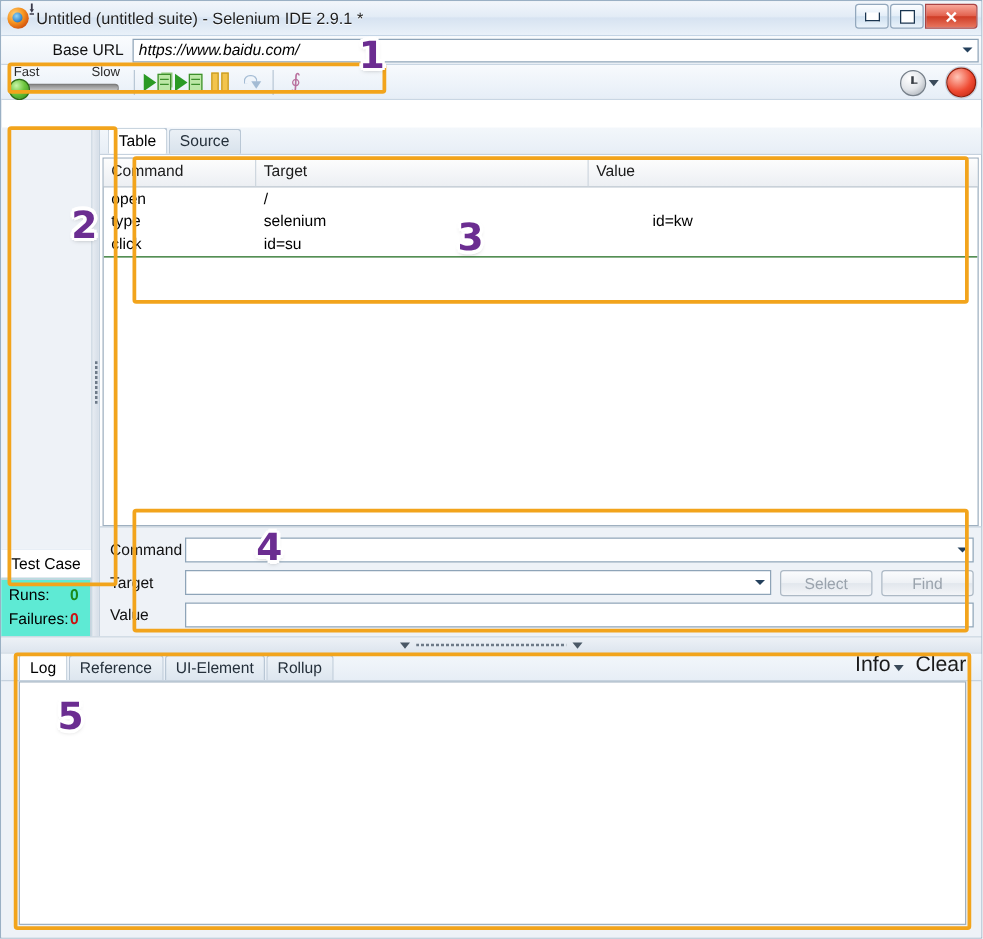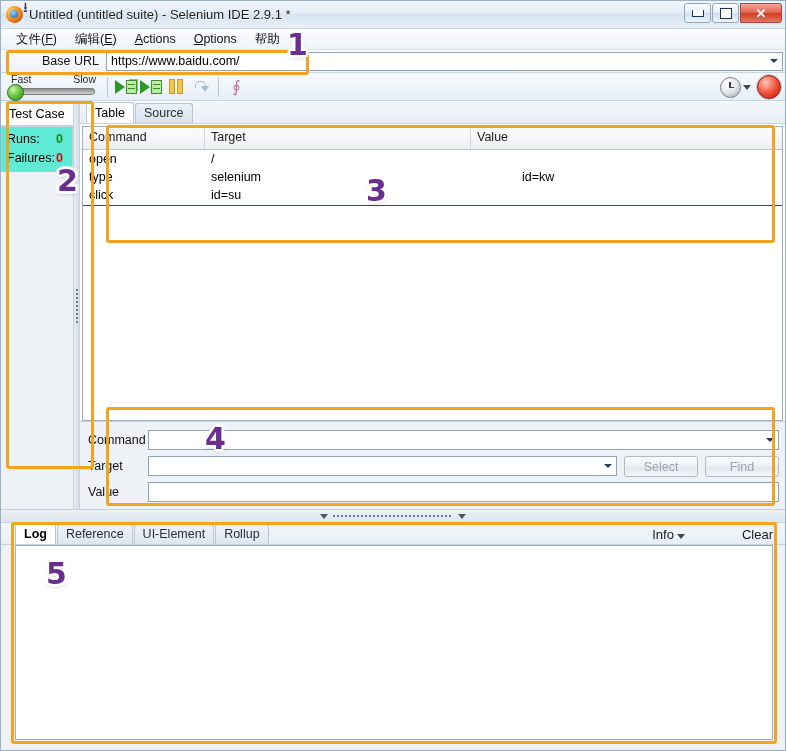--- a/index.html
+++ b/index.html
@@ -82,21 +82,21 @@
   }
   .urllabel{
     font-size:12.5px;padding:0 7px 0 0;white-space:nowrap;color:#111;margin-left:41px;
   }
   .urlbox{
     flex:1;height:19px;margin-right:2px;
     background:#fff;border:1px solid #8ea4b8;
     display:flex;align-items:center;box-sizing:border-box;
   }
   .urlval{
-    flex:1;padding-left:4px;font-size:12.5px;color:#000;white-space:nowrap;overflow:hidden;
+    flex:1;padding-left:4px;font-size:12.5px;color:#000;white-space:nowrap;overflow:hidden;font-style:italic;
   }
   .ddarrow{
     width:16px;height:17px;display:flex;align-items:center;justify-content:center;
     flex:none;
   }
   .ddarrow:before{
     content:"";width:0;height:0;
     border-left:4px solid transparent;border-right:4px solid transparent;
     border-top:4px solid #24405c;
   }
@@ -187,21 +187,21 @@
   
   .main{
     position:absolute;left:0;right:0;top:101px;bottom:0;
     display:flex;flex-direction:column;
   }
   .upper{display:flex;height:407px;position:relative;}
 
   
   .leftpanel{
     width:72px;flex:none;display:flex;flex-direction:column;
-    background:#eef2f7;box-sizing:border-box;position:relative;
+    background:#eef2f7;box-sizing:border-box;position:relative;justify-content:flex-end;
   }
   .tcheader{
     height:22px;line-height:22px;padding-left:8px;font-size:12.5px;
     background:#fff;border-bottom:1px solid #c6d2de;
     border-top:1px solid #e8eef5;
   }
   .tclist{
     flex:1;background:#fff;border-right:1px solid #c6d2de;
     position:relative;overflow:hidden;
   }
@@ -313,23 +313,23 @@
     height:22px;display:flex;align-items:flex-end;padding-left:14px;
     background:linear-gradient(to bottom,#f3f7fb,#e7eef6);
     border-bottom:1px solid #c6d2de;position:relative;box-sizing:border-box;
   }
   .ltab{
     height:20px;line-height:19px;padding:0 8px;font-size:12.5px;
     border:1px solid #b9c7d5;border-bottom:none;border-radius:3px 3px 0 0;
     background:linear-gradient(to bottom,#eef3f8,#dde6ef);color:#25303b;
     margin-right:1px;box-sizing:border-box;
   }
-  .ltab.active{background:#fff;font-weight:bold;color:#000;height:21px;line-height:20px;}
+  .ltab.active{background:#fff;font-weight:normal;color:#000;height:21px;line-height:20px;}
   .logright{position:absolute;right:12px;bottom:2px;display:flex;align-items:center;gap:9px;}
-  .loglink{font-size:13px;color:#1b1b1b;margin-left:48px;}
+  .loglink{font-size:17px;color:#1b1b1b;}
   .logbody{flex:1;background:#fff;border:1px solid #9fb0c0;margin:0 12px 10px 14px;
     box-sizing:border-box;}
 
   
   .ann{
     position:absolute;
     border:3px solid #f2a41c;border-radius:3px;
     pointer-events:none;box-sizing:border-box;z-index:40;
   }
   .badge{
@@ -358,27 +358,20 @@
         </div>
       <div class="wbtn">
           <span class="g g-max"></span>
         </div>
       <div class="wbtn close">
         <span>✕</span>
       </div>
     </div>
   </div>
 
-  <div class="menubar">
-    <div class="menuitem">文件(<u>F</u>)</div>
-    <div class="menuitem">编辑(<u>E</u>)</div>
-    <div class="menuitem"><u>A</u>ctions</div>
-    <div class="menuitem"><u>O</u>ptions</div>
-    <div class="menuitem">帮助</div>
-  </div>
 
   <div class="urlrow">
     <span class="urllabel">Base URL</span>
     <div class="urlbox">
       <span class="urlval">https://www.baidu.com/</span>
       <span class="ddarrow"></span>
     </div>
   </div>
 
   <div class="toolbar">

